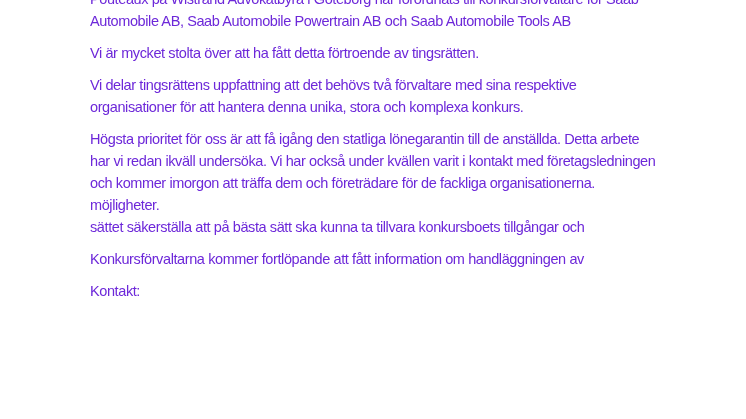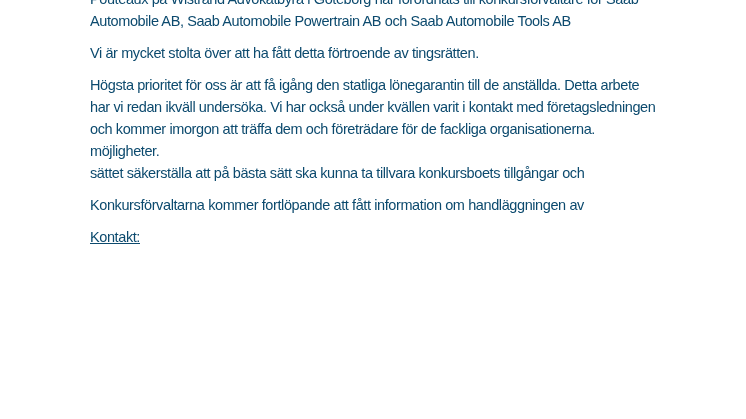--- a/index.html
+++ b/index.html
@@ -6,53 +6,56 @@
     margin: 0;
     padding: 0;
   }
   .page {
     position: relative;
     width: 746px;
     height: 329px;
     background: #ffffff;
     overflow: hidden; 
     font-family: "Liberation Sans", sans-serif;
-    color: #0c4a6e;
+    color: #6d28d9;
   }
   .content {
     margin: -12px 60px 0 90px;
     font-size: 14.5px;
     line-height: 22px;
     letter-spacing: -0.4px;
   }
   .para {
     margin: 0 0 10px 0;
   }
   .para.extra-space-before {
-    text-decoration: underline;
   }
   .line {
     white-space: nowrap;
   }
 </style>
 </head>
 <body>
 
 <div class="page">
   <div class="content">
 
     <div class="para">
       <div class="line">Pouteaux på Wistrand Advokatbyrå i Göteborg har förordnats till konkursförvaltare för Saab</div>
       <div class="line">Automobile AB, Saab Automobile Powertrain AB och Saab Automobile Tools AB</div>
     </div>
 
     <div class="para">
       <div class="line">Vi är mycket stolta över att ha fått detta förtroende av tingsrätten.</div>
     </div>
 
+    <div class="para">
+      <div class="line">Vi delar tingsrättens uppfattning att det behövs två förvaltare med sina respektive</div>
+      <div class="line">organisationer för att hantera denna unika, stora och komplexa konkurs.</div>
+    </div>
 
     <div class="para">
       <div class="line">Högsta prioritet för oss är att få igång den statliga lönegarantin till de anställda. Detta arbete</div>
       <div class="line">har vi redan ikväll undersöka. Vi har också under kvällen varit i kontakt med företagsledningen</div>
       <div class="line">och kommer imorgon att träffa dem och företrädare för de fackliga organisationerna.</div>
       <div class="line">möjligheter.</div>
       <div class="line">sättet säkerställa att på bästa sätt ska kunna ta tillvara konkursboets tillgångar och</div>
     </div>
 
     <div class="para">

